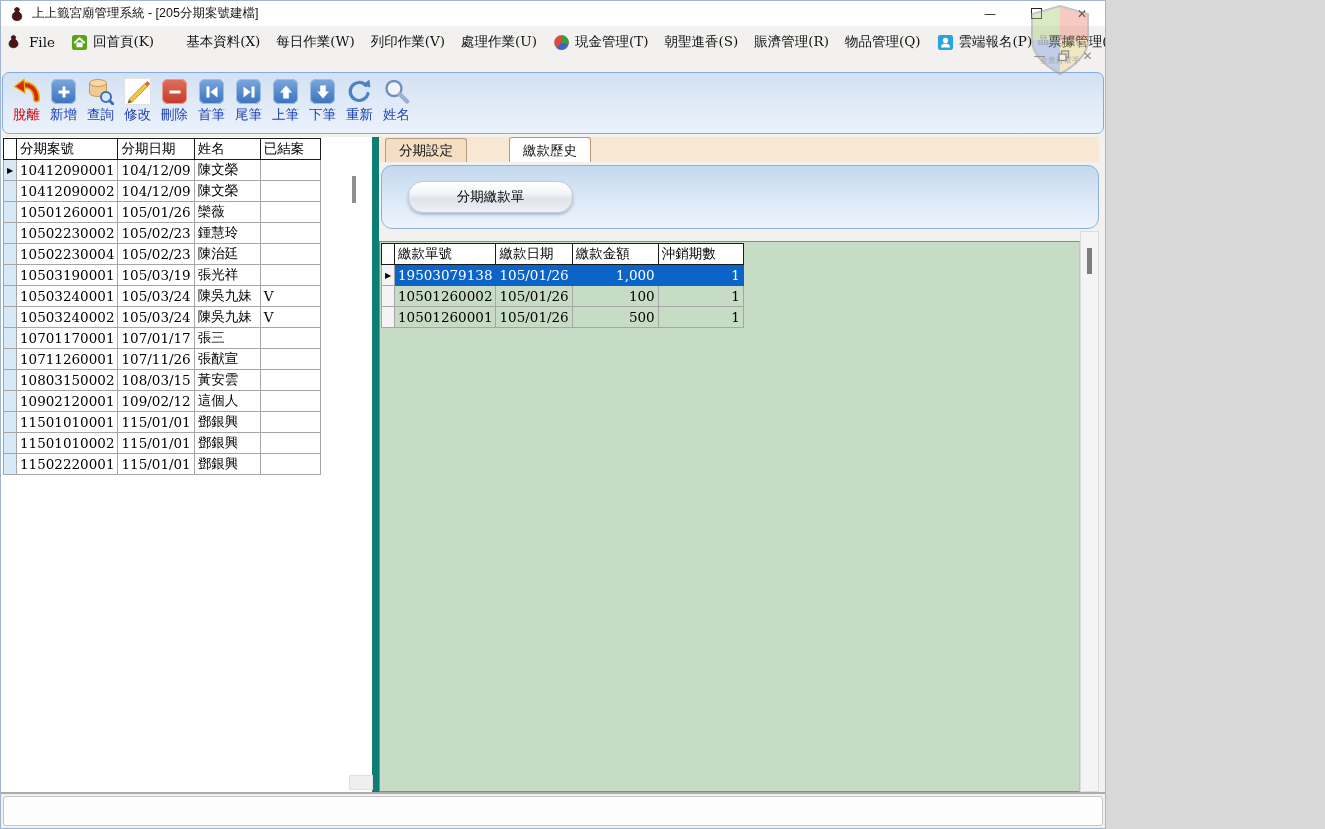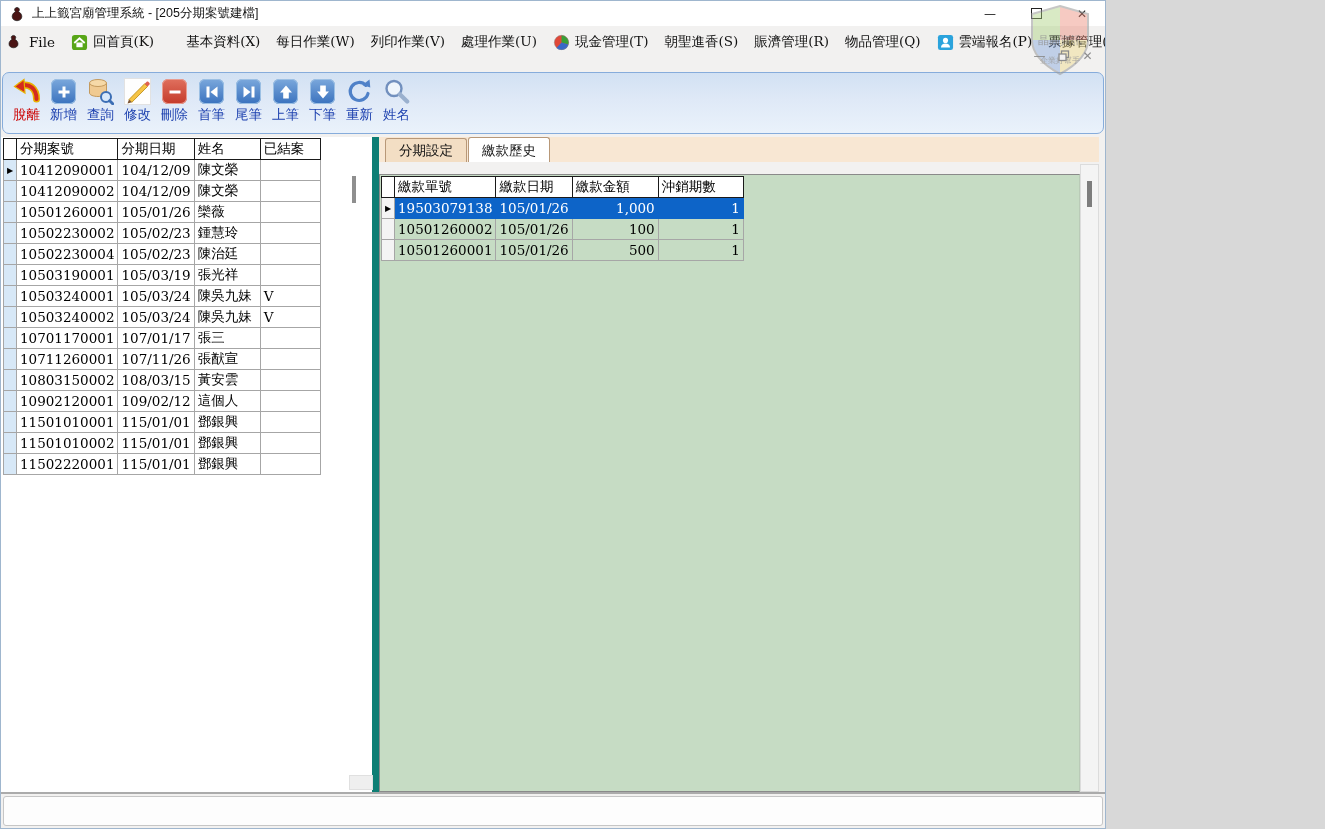--- a/index.html
+++ b/index.html
@@ -35,21 +35,21 @@
   
   table.grid{border-collapse:collapse;table-layout:fixed;font-size:13.5px;font-family:"DejaVu Serif",serif;}
   .grid th{height:20px;padding:0 3px;border:1px solid #1A1A1A;background:#FFF;font-weight:normal;text-align:left;overflow:hidden;white-space:nowrap;}
   .grid td{height:20px;padding:0 3px;border:1px solid #A6A6A6;background:#FFF;overflow:hidden;white-space:nowrap;color:#000;}
   .grid td.mk{padding:0;text-align:center;font-size:8px;color:#000;}
   .lgrid{position:absolute;left:2px;top:1px;}
   .lgrid td.mk{background:#D7E8F7;}
   .left-thumb{position:absolute;left:351px;top:39px;width:4px;height:27px;background:#8F8F8F;}
   .left-corner{position:absolute;left:348px;bottom:2px;width:22px;height:13px;background:#EFEFEF;border:1px solid #E0E0E0;}
   
-  .tabstrip{height:25px;background:#F8E7D3;display:flex;align-items:flex-end;padding-left:6px;flex:none;}
+  .tabstrip{height:25px;background:#F8E7D3;display:flex;align-items:flex-end;padding-left:6px;flex:none;gap:41px;}
   .tab{height:23px;line-height:23px;padding:0 13px;font-size:13.5px;color:#111;background:#F3DEC4;border:1px solid #B89878;border-bottom:none;border-radius:3px 3px 0 0;margin-right:1px;}
   .tab.active{background:#FFFFFF;height:24px;line-height:24px;}
   
   .bluepanel{height:62px;flex:none;margin:3px 0 0 2px;border:1px solid #8FB0D8;border-radius:11px;background:linear-gradient(#C3D8EE,#DCE9F7 55%,#EDF4FC);position:relative;}
   .pay-button{position:absolute;left:26px;top:15px;width:163px;height:30px;border-radius:15px;border:1px solid #C2CAD6;background:linear-gradient(#FFFFFF,#F2F4F8 40%,#DEE3EB 55%,#EEF1F5);box-shadow:0 2px 3px rgba(60,80,120,.35), inset 0 1px 0 #fff;font-size:13.5px;color:#000;font-family:"DejaVu Serif",serif;display:flex;align-items:center;justify-content:center;}
   
   .table-region{flex:1;margin-top:2px;display:flex;min-height:0;}
   .green-area{flex:1;background:#C6DCC4;border:1px solid #8A8A8A;border-right:1px solid #B9CBb7;padding:1px;min-width:0;margin-top:10px;}
   .rgrid td{background:#C6DCC4;}
   .rgrid td.mk{background:#F4F4F4;}
@@ -452,20 +452,23 @@
     </div>
 
     <div class="splitter"></div>
 
     <div class="right-panel">
       <div class="tabstrip">
         <div class="tab">分期設定</div>
         <div class="tab active">繳款歷史</div>
       </div>
 
+      <div class="bluepanel">
+        <div class="pay-button">分期繳款單</div>
+      </div>
 
       <div class="table-region">
         <div class="green-area">
           <table class="grid rgrid">
             <colgroup>
                 <col style="width:13px">
                 <col style="width:96px">
                 <col style="width:69px">
                 <col style="width:86px">
                 <col style="width:85px">

